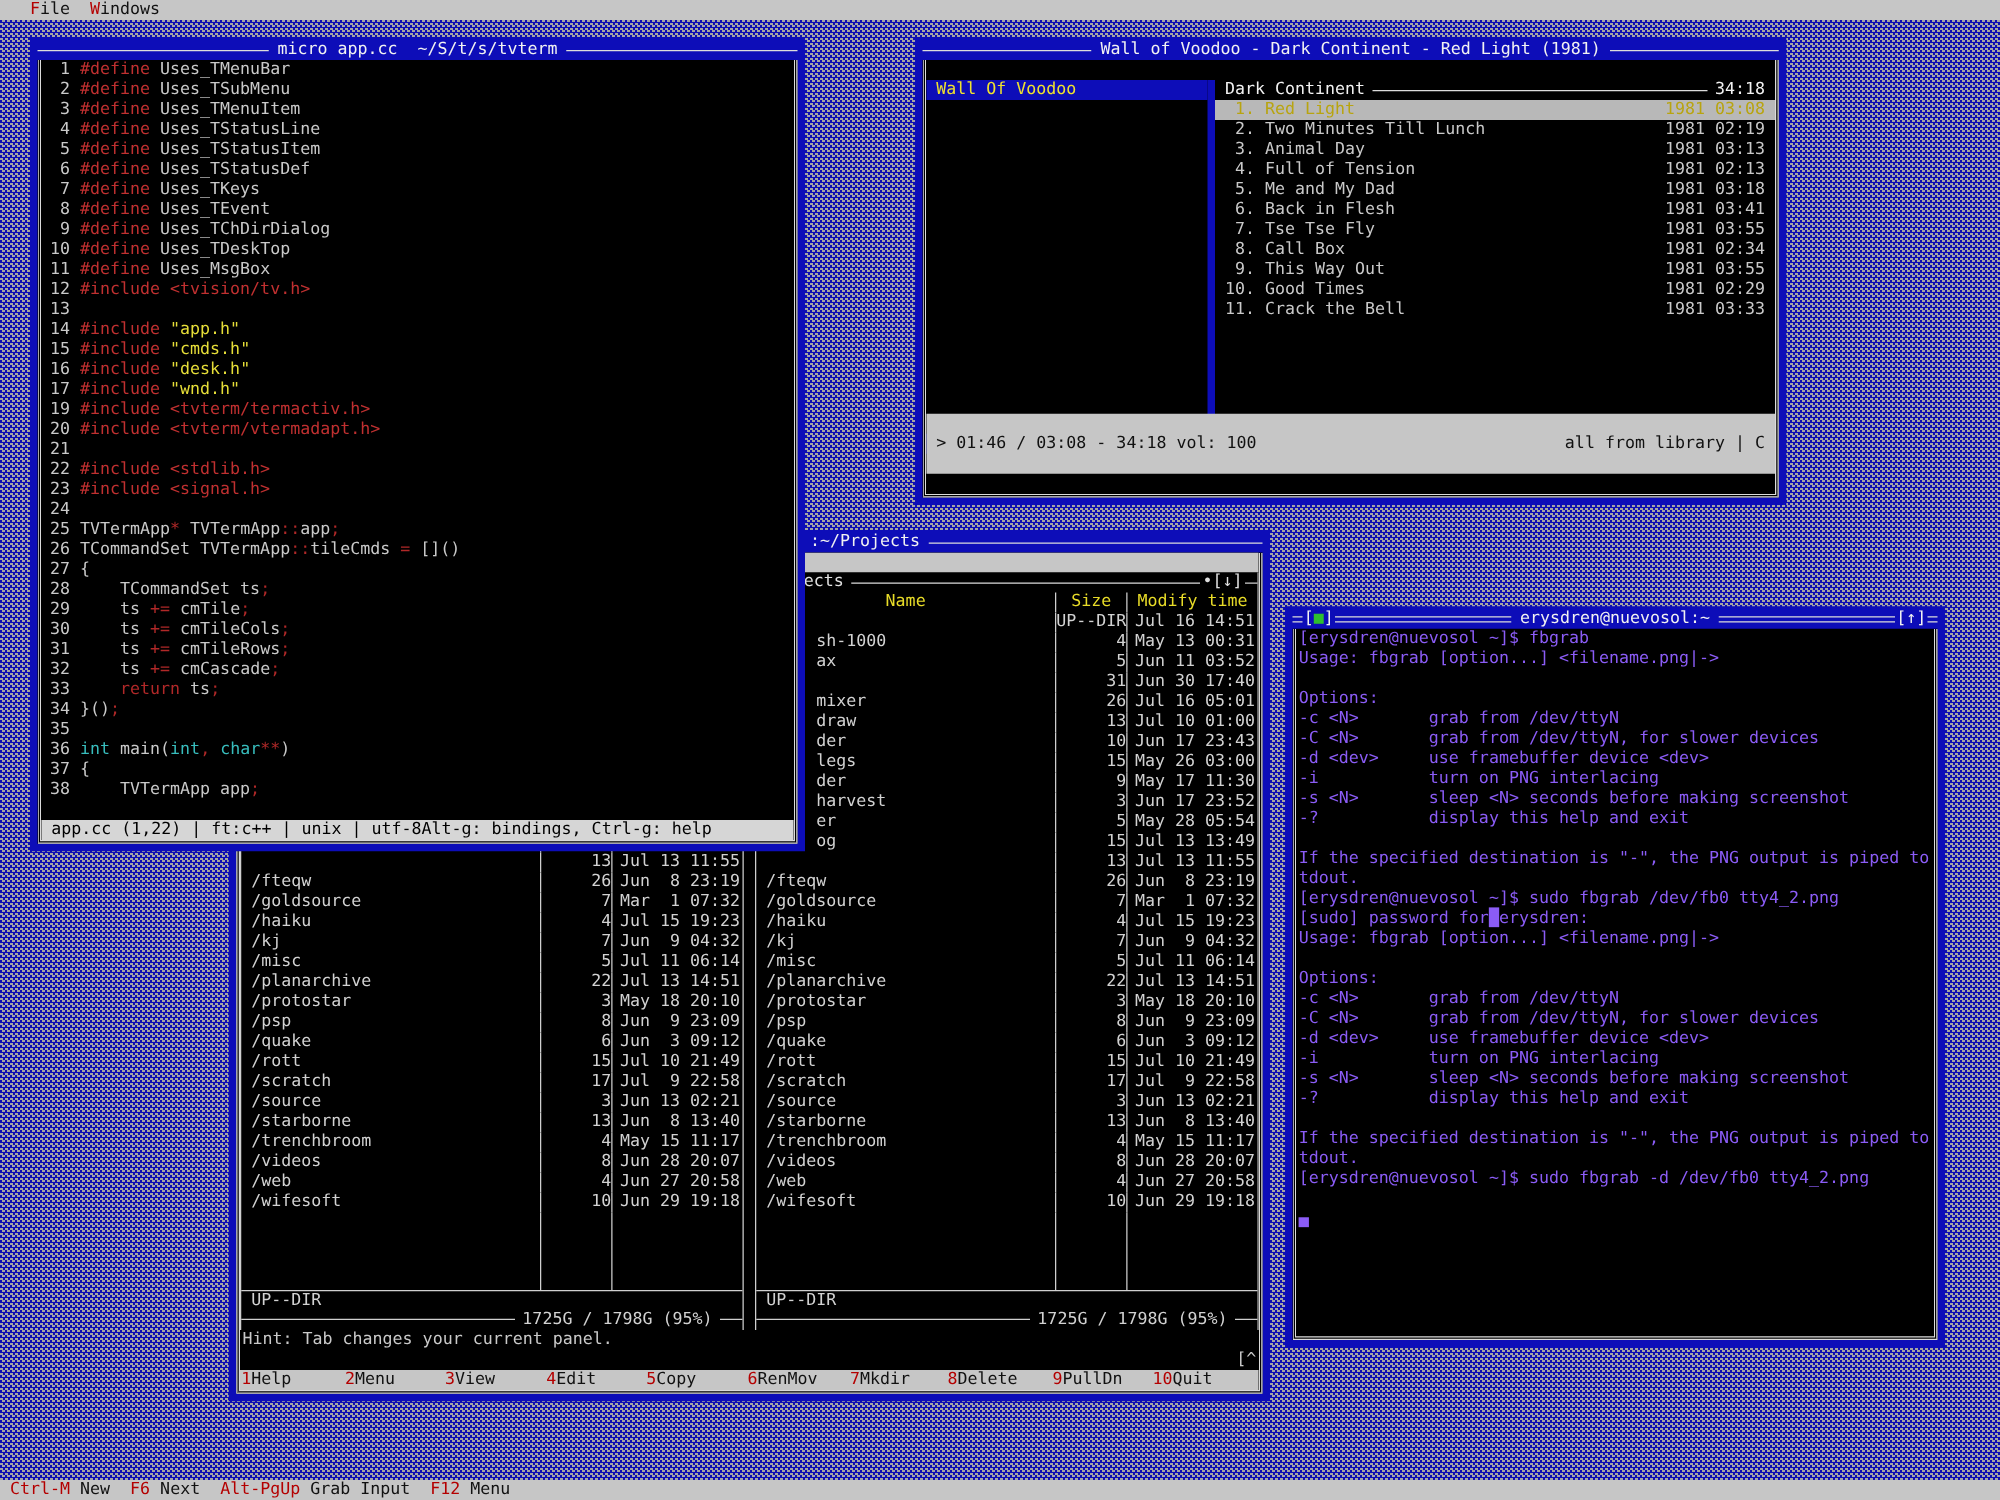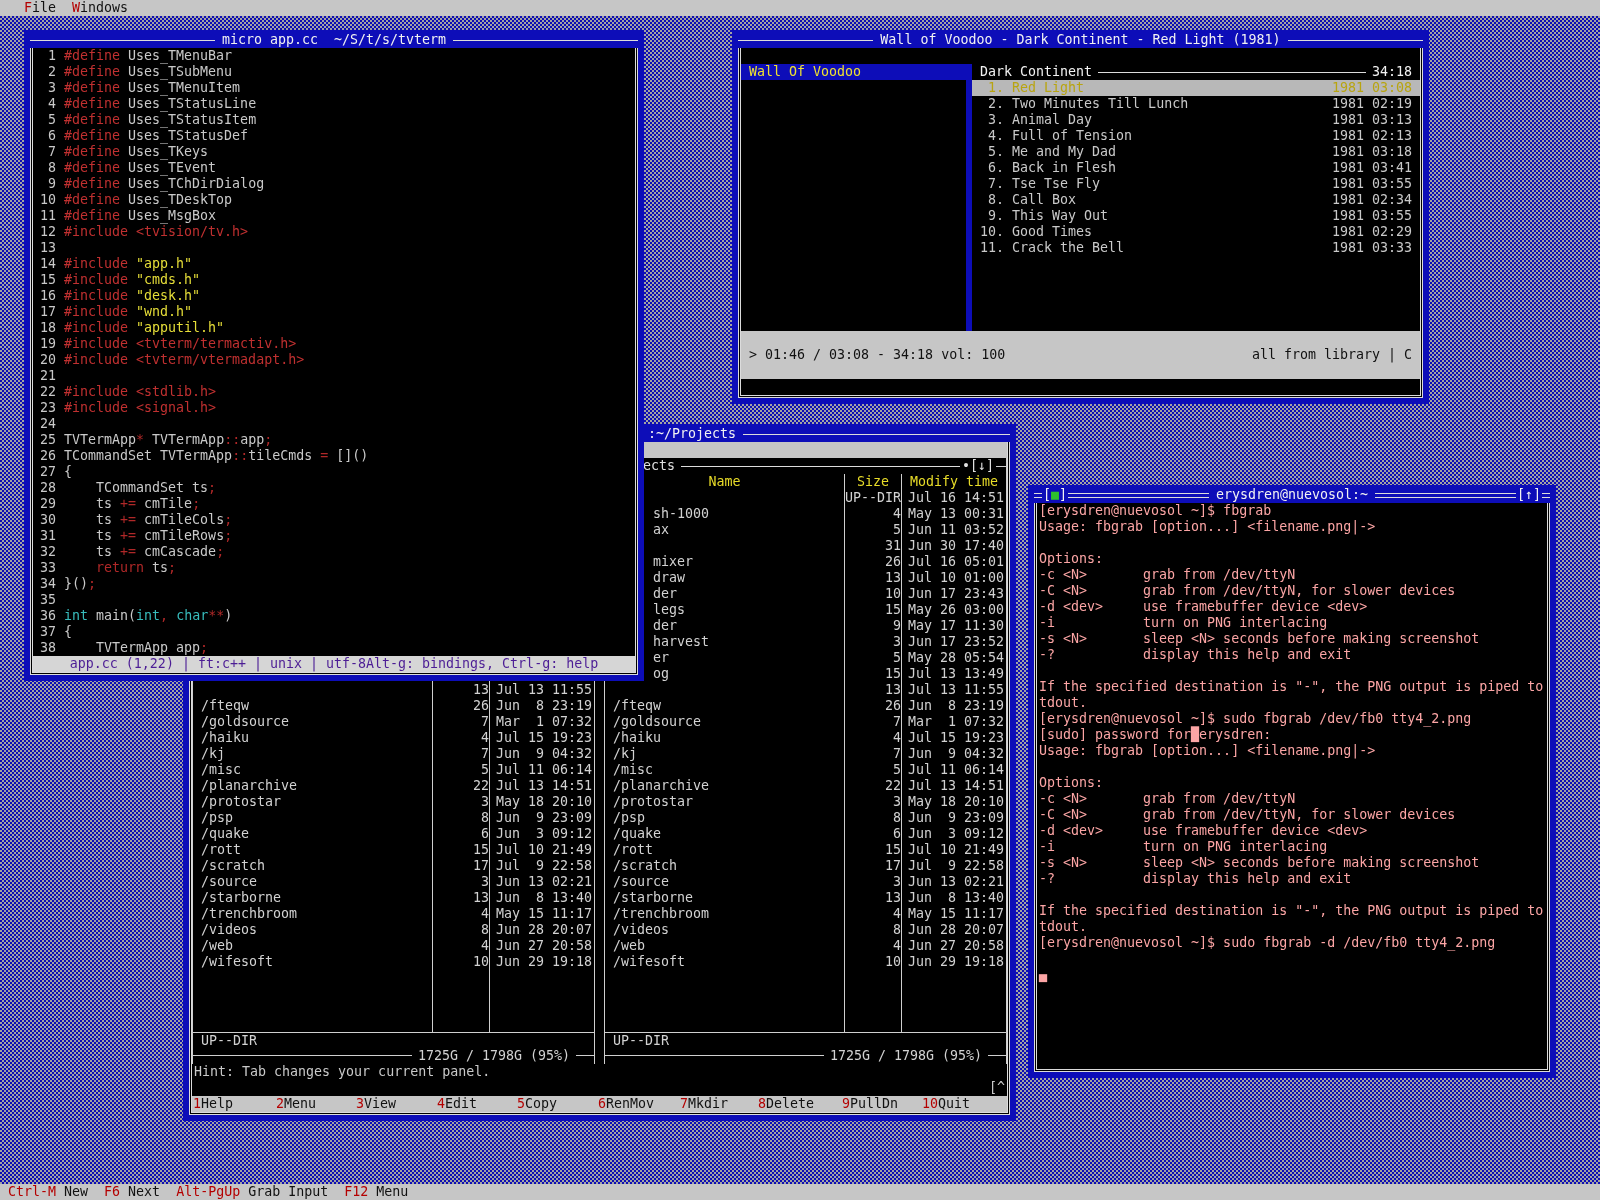--- a/index.html
+++ b/index.html
@@ -29,21 +29,21 @@
   .ttext{padding:0 7px}
   .tbox{padding:0 1px}
   .inner{flex:1;min-height:0;border:3px double #dcdcdc;border-top:none;background:#000;position:relative;overflow:hidden}
 
   
   .code{position:absolute;top:0;left:0;right:0;bottom:16px;padding-left:7px;overflow:hidden}
   .eline{height:16px;display:flex;white-space:pre}
   .lnum{width:16px;flex:none;text-align:right;color:#c9c9c9;margin-right:8px}
   .c-pp{color:var(--syntax-red,#c03030)} .c-op{color:#b02828} .c-id{color:#c9c9c9}
   .c-str{color:var(--syntax-yellow,#e6de38)} .c-kw{color:var(--syntax-cyan,#38bdbd)}
-  .estatus{position:absolute;left:0;right:0;bottom:0;height:16px;background:#d6d6d6;color:#4c1d95;display:flex;justify-content:center;padding:0 8px;white-space:pre}
+  .estatus{position:absolute;left:0;right:0;bottom:0;height:16px;background:#d6d6d6;color:#000000;display:flex;justify-content:flex-start;padding:0 8px;white-space:pre}
 
   
   .phead{height:16px;background:var(--chrome-blue,#0d0db8);display:flex;color:#f4f4f4;white-space:pre}
   .phead .pa{width:225px;flex:none;padding-left:8px}
   .phead .pt{flex:1;padding-left:14px}
   .phead .pl{padding-right:8px}
   .pbody{position:absolute;left:0;right:0;top:16px;bottom:48px;background:#000}
   .alist{position:absolute;left:0;top:0;bottom:0;width:225px}
   .arow{height:16px;background:var(--chrome-blue,#0d0db8);color:var(--select-yellow,#f0e22e);padding-left:8px;white-space:pre}
   .pdiv{position:absolute;left:225px;top:0;bottom:0;width:6px;background:var(--chrome-blue,#0d0db8)}
@@ -80,21 +80,21 @@
   .pfoot{height:16px;flex:none;position:relative}
   .pfoot::before{content:"";position:absolute;left:0;right:0;top:7px;height:1px;background:#cfcfcf}
   .ptotals{position:absolute;right:18px;top:0;background:#000;padding:0 6px;color:#d2d2d2;white-space:pre}
   .mchint,.mcprompt{height:16px;color:#c9c9c9;padding-left:2px;white-space:pre;position:relative}
   .mcprompt .pr{position:absolute;right:2px;top:0}
   .mckeys{height:16px;background:var(--bar-gray,#c6c6c6);position:relative;color:#111}
   .kb{position:absolute;top:0;white-space:pre}
   .kb .n{color:var(--accent-red,#b40000)}
 
   
-  .tbody{position:absolute;inset:0;padding:0 2px;color:#fca5a5;white-space:pre;overflow:hidden}
+  .tbody{position:absolute;inset:0;padding:0 2px;color:#8b5cf6;white-space:pre;overflow:hidden}
   .tline{height:16px}
   .glyph-green{color:var(--green,#2ec02e)}
 </style>
 </head>
 <body style="--chrome-blue: #0d0db8; --desktop-blue: #0e0eb4; --desktop-gray: #a4a4a4; --bar-gray: #c6c6c6; --accent-red: #b40000; --syntax-red: #c03030; --syntax-yellow: #e6de38; --syntax-cyan: #38bdbd; --select-yellow: #f0e22e; --highlight-gray: #b8b8b8; --green: #2ec02e;">
 
 <div class="desktop"></div>
 
 <div class="bar menubar" id="menubar"><span class="mb-item"><span class="hot">F</span><span>ile</span></span><span class="mb-item"><span class="hot">W</span><span>indows</span></span></div>
 
@@ -231,21 +231,20 @@
         <div class="eline"><span class="lnum">8</span><span><span class="c-pp">#define </span><span class="c-id">Uses_TEvent</span></span></div>
         <div class="eline"><span class="lnum">9</span><span><span class="c-pp">#define </span><span class="c-id">Uses_TChDirDialog</span></span></div>
         <div class="eline"><span class="lnum">10</span><span><span class="c-pp">#define </span><span class="c-id">Uses_TDeskTop</span></span></div>
         <div class="eline"><span class="lnum">11</span><span><span class="c-pp">#define </span><span class="c-id">Uses_MsgBox</span></span></div>
         <div class="eline"><span class="lnum">12</span><span><span class="c-pp">#include &lt;tvision/tv.h&gt;</span></span></div>
         <div class="eline"><span class="lnum">13</span><span></span></div>
         <div class="eline"><span class="lnum">14</span><span><span class="c-pp">#include </span><span class="c-str">"app.h"</span></span></div>
         <div class="eline"><span class="lnum">15</span><span><span class="c-pp">#include </span><span class="c-str">"cmds.h"</span></span></div>
         <div class="eline"><span class="lnum">16</span><span><span class="c-pp">#include </span><span class="c-str">"desk.h"</span></span></div>
         <div class="eline"><span class="lnum">17</span><span><span class="c-pp">#include </span><span class="c-str">"wnd.h"</span></span></div>
-        <div class="eline"><span class="lnum">18</span><span><span class="c-pp">#include </span><span class="c-str">"apputil.h"</span></span></div>
         <div class="eline"><span class="lnum">19</span><span><span class="c-pp">#include &lt;tvterm/termactiv.h&gt;</span></span></div>
         <div class="eline"><span class="lnum">20</span><span><span class="c-pp">#include &lt;tvterm/vtermadapt.h&gt;</span></span></div>
         <div class="eline"><span class="lnum">21</span><span></span></div>
         <div class="eline"><span class="lnum">22</span><span><span class="c-pp">#include &lt;stdlib.h&gt;</span></span></div>
         <div class="eline"><span class="lnum">23</span><span><span class="c-pp">#include &lt;signal.h&gt;</span></span></div>
         <div class="eline"><span class="lnum">24</span><span></span></div>
         <div class="eline"><span class="lnum">25</span><span><span class="c-id">TVTermApp</span><span class="c-op">*</span><span class="c-id"> TVTermApp</span><span class="c-op">::</span><span class="c-id">app</span><span class="c-op">;</span></span></div>
         <div class="eline"><span class="lnum">26</span><span><span class="c-id">TCommandSet TVTermApp</span><span class="c-op">::</span><span class="c-id">tileCmds </span><span class="c-op">= </span><span class="c-id">[]()</span></span></div>
         <div class="eline"><span class="lnum">27</span><span><span class="c-id">{</span></span></div>
         <div class="eline"><span class="lnum">28</span><span><span class="c-id">    TCommandSet ts</span><span class="c-op">;</span></span></div>

